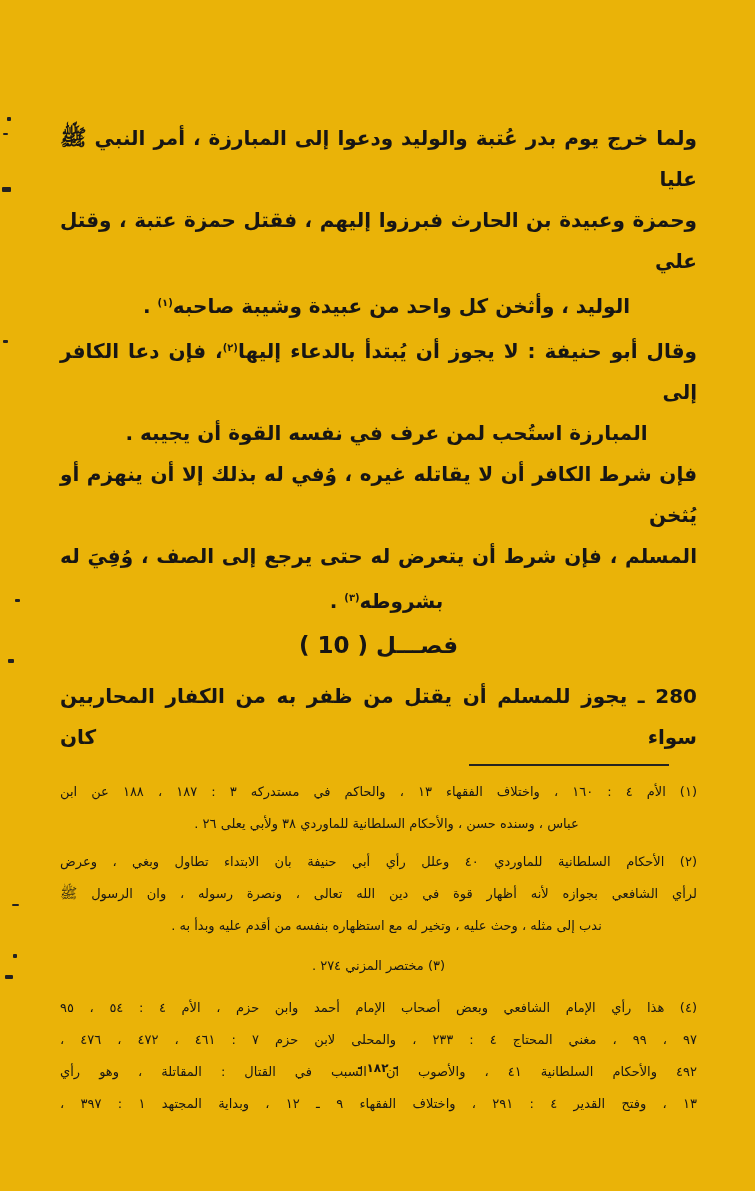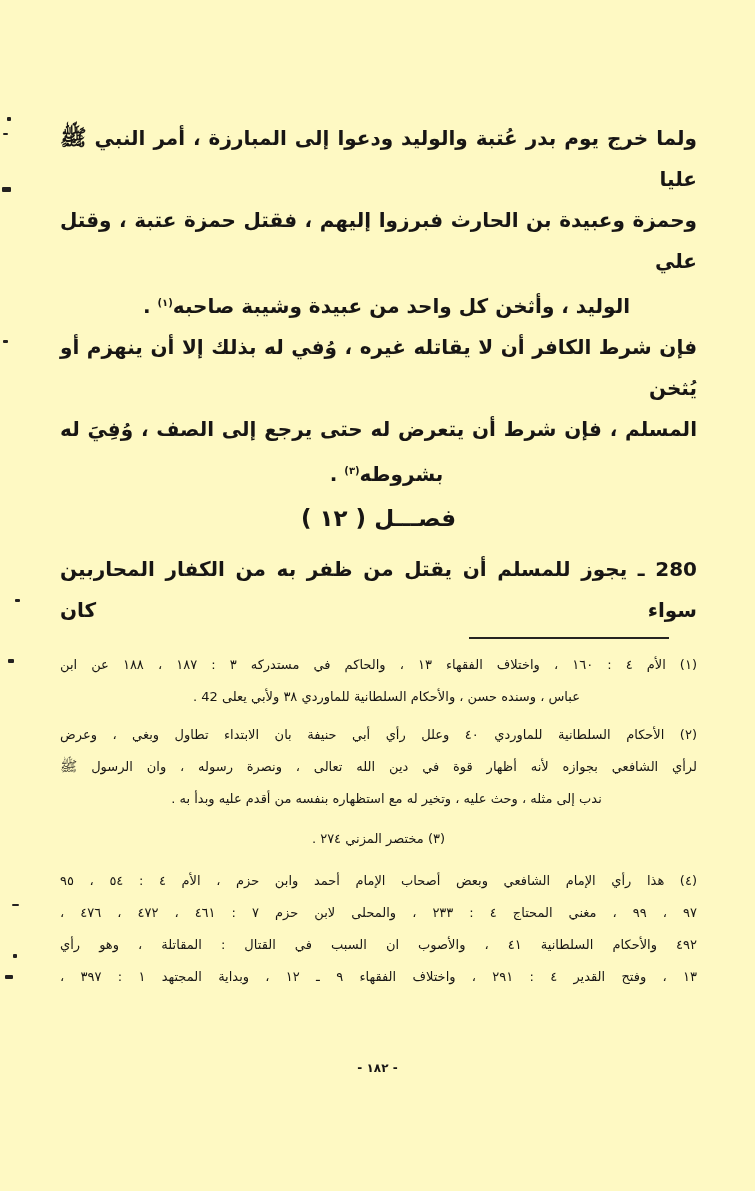--- a/index.html
+++ b/index.html
@@ -1,21 +1,21 @@
 <!DOCTYPE html>
 <html lang="ar" dir="rtl"><head>
 <meta charset="utf-8">
 <style>
   html,body{margin:0;padding:0;}
   body{background:#e8e8e8;font-family:"DejaVu Sans",sans-serif;}
   .page{
     position:relative;
     width:755px;height:1191px;
     margin:0 auto;
-    background:#fef9c3;
+    background:#eab308;
     color:#181614;
     overflow:hidden;
     direction:rtl;
   }
   .text-block{
     position:absolute;
     top:118px;right:58px;left:60px;
     direction:rtl;
   }
   .ln{direction:rtl;}
@@ -79,38 +79,42 @@
 <div class="page">
   <div class="text-block">
 
     <section id="body-paragraphs">
         <div class="para">
           <div class="ln body-ln al-j"><span>ولما خرج يوم بدر عُتبة والوليد ودعوا إلى المبارزة ، أمر النبي </span><span class="hon">ﷺ</span><span> عليا</span></div>
           <div class="ln body-ln al-j"><span>وحمزة وعبيدة بن الحارث فبرزوا إليهم ، فقتل حمزة عتبة ، وقتل علي</span></div>
           <div class="ln body-ln al-c"><span>الوليد ، وأثخن كل واحد من عبيدة وشيبة صاحبه</span><span class="fnref">(١)</span><span> .</span></div>
         </div>
         <div class="para">
+          <div class="ln body-ln al-j"><span>وقال أبو حنيفة : لا يجوز أن يُبتدأ بالدعاء إليها</span><span class="fnref">(٢)</span><span>، فإن دعا الكافر إلى</span></div>
+          <div class="ln body-ln al-c"><span>المبارزة استُحب لمن عرف في نفسه القوة أن يجيبه .</span></div>
+        </div>
+        <div class="para">
           <div class="ln body-ln al-j"><span>فإن شرط الكافر أن لا يقاتله غيره ، وُفي له بذلك إلا أن ينهزم أو يُثخن</span></div>
           <div class="ln body-ln al-j"><span>المسلم ، فإن شرط أن يتعرض له حتى يرجع إلى الصف ، وُفِيَ له</span></div>
           <div class="ln body-ln al-c"><span>بشروطه</span><span class="fnref">(٣)</span><span> .</span></div>
         </div>
       </section>
 
-    <h2 class="heading ln">فصـــل ( ١٢ )</h2>
+    <h2 class="heading ln">فصـــل ( 10 )</h2>
 
     <section id="item-171" class="item-171">
         <div class="ln body-ln al-j"><span>280 ـ يجوز للمسلم أن يقتل من ظفر به من الكفار المحاربين سواء كان</span></div>
       </section>
 
     <div class="fn-divider"></div>
 
     <section id="footnotes" class="footnotes">
         <div class="footnote gap-sm">
           <div class="ln fn-ln al-j"><span>(١) الأم ٤ : ١٦٠ ، واختلاف الفقهاء ١٣ ، والحاكم في مستدركه ٣ : ١٨٧ ، ١٨٨ عن ابن</span></div>
-          <div class="ln fn-ln al-c"><span>عباس ، وسنده حسن ، والأحكام السلطانية للماوردي ٣٨ ولأبي يعلى 42 .</span></div>
+          <div class="ln fn-ln al-c"><span>عباس ، وسنده حسن ، والأحكام السلطانية للماوردي ٣٨ ولأبي يعلى ٢٦ .</span></div>
         </div>
         <div class="footnote gap-md">
           <div class="ln fn-ln al-j"><span>(٢) الأحكام السلطانية للماوردي ٤٠ وعلل رأي أبي حنيفة بان الابتداء تطاول وبغي ، وعرض</span></div>
           <div class="ln fn-ln al-j"><span>لرأي الشافعي بجوازه لأنه أظهار قوة في دين الله تعالى ، ونصرة رسوله ، وان الرسول </span><span class="hon">ﷺ</span></div>
           <div class="ln fn-ln al-c"><span>ندب إلى مثله ، وحث عليه ، وتخير له مع استظهاره بنفسه من أقدم عليه وبدأ به .</span></div>
         </div>
         <div class="footnote gap-lg">
           <div class="ln fn-ln al-r"><span>(٣) مختصر المزني ٢٧٤ .</span></div>
         </div>
         <div class="footnote gap-sm">

